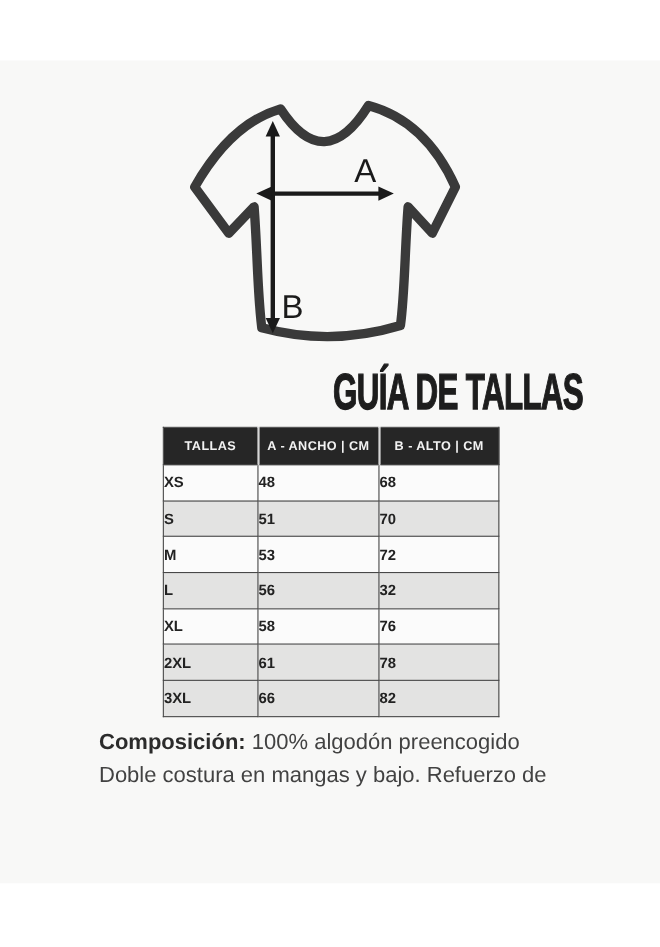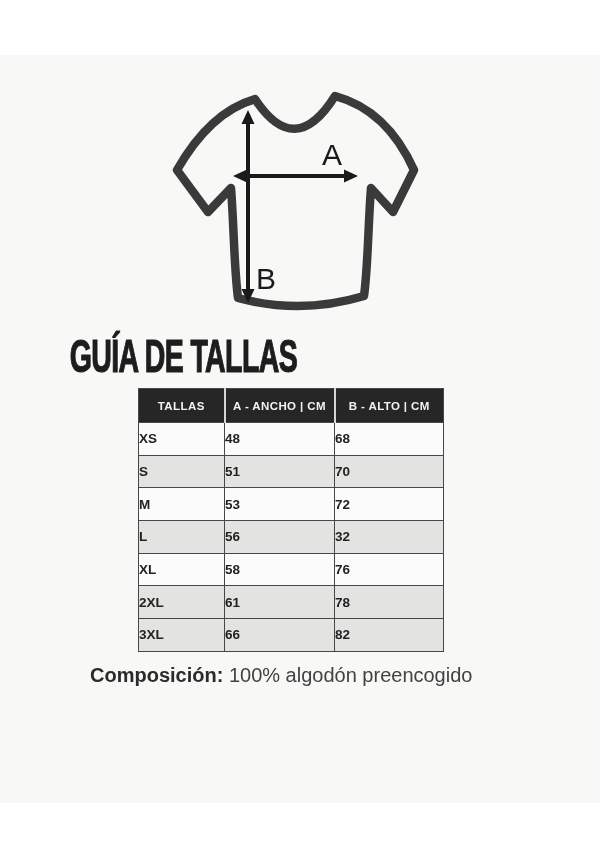--- a/index.html
+++ b/index.html
@@ -33,38 +33,38 @@
     font-family: "Liberation Sans", sans-serif;
     font-size: 30px;
     font-weight: 400;
     fill: #1a1a1a;
   }
   
   .title-wrap {
     position: absolute;
     left: 0; top: 333px;
     width: 600px;
-    text-align: left;
+    text-align: right;
   }
   .title {
     display: inline-block;
     font-size: 46px;
     font-weight: 700;
     letter-spacing: -1px;
     color: #1d1d1d;
     -webkit-text-stroke: 1.2px #1d1d1d;
     transform: scaleX(0.62);
     transform-origin: 50% 50%;
     white-space: nowrap;
     line-height: 1;
   }
   
   .size-table {
     position: absolute;
-    left: 138px; top: 388px;
+    left: 148px; top: 388px;
     width: 305px;
     border-collapse: collapse;
     table-layout: fixed;
   }
   .size-table col.c-size  { width: 86px; }
   .size-table col.c-width { width: 110px; }
   .size-table col.c-height{ width: 109px; }
   .size-table th {
     background: #262626;
     color: #f2f2f2;
@@ -195,15 +195,16 @@
         <tr>
     <td>3XL</td>
     <td>66</td>
     <td>82</td>
   </tr>
       </tbody>
   </table>
 
   <div class="description">
       <div class="desc-line"><b class="lead">Composición:</b><span> 100% algodón preencogido</span></div>
+      <div class="desc-line"><b class="lead"></b><span>Doble costura en mangas y bajo. Refuerzo de</span></div>
     </div>
 
 </div>
 
 </body></html>

